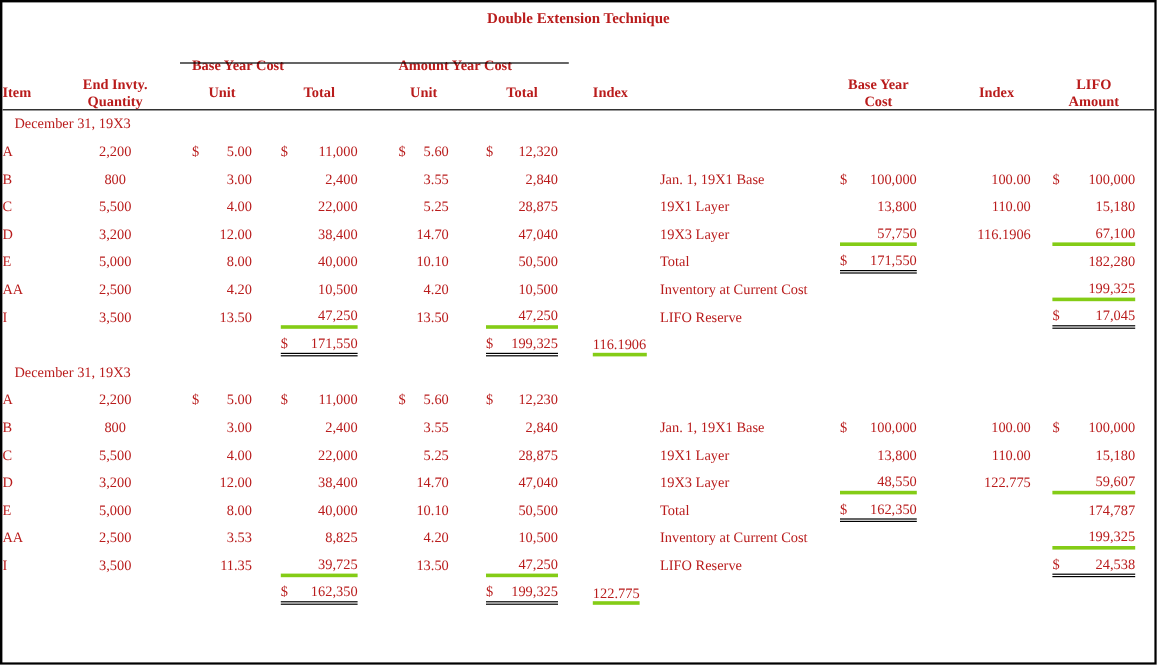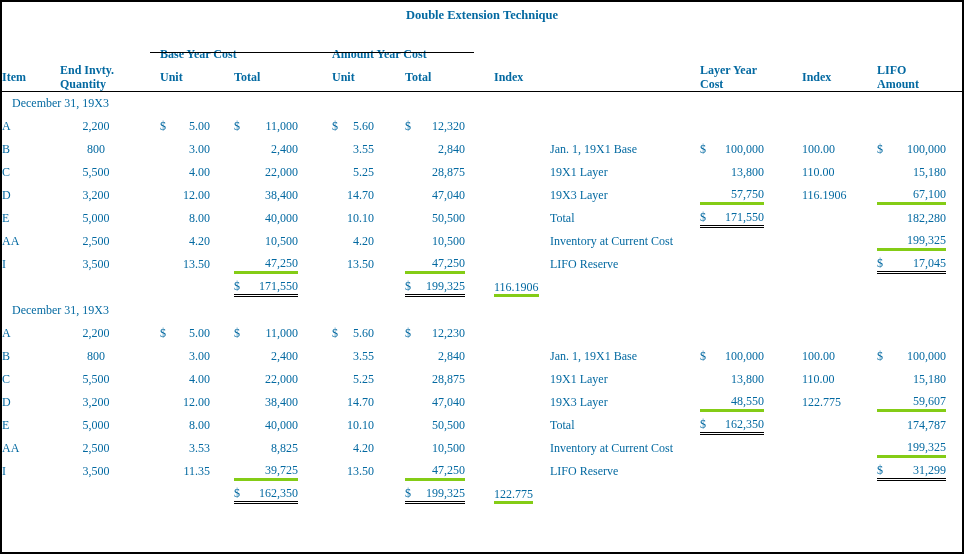--- a/index.html
+++ b/index.html
@@ -2,21 +2,21 @@
 <html><head>
 <meta charset="utf-8">
 <style>
   html,body{margin:0;padding:0;background:#fff;}
   .sheet{
     position:relative;
     width:964px;height:554px;
     box-sizing:border-box;
     border:2px solid #000;
     background:#fff;
-    color:#0369a1;
+    color:#b91c1c;
     font-family:"Liberation Serif","DejaVu Serif",serif;
     font-size:12px;
     overflow:hidden;
   }
   
   .thead{position:relative;height:89px;border-bottom:1px solid #000;}
   .title{position:absolute;top:6px;left:0;width:100%;text-align:center;font-weight:bold;font-size:12.5px;}
   .group{position:absolute;top:45px;text-align:left;font-weight:bold;}
   .g-byc{left:158px;width:138px;}
   .g-cyc{left:330px;width:133px;}
@@ -33,23 +33,23 @@
   .cell{line-height:15px;}
   .ci {grid-column:1;}
   .cq {grid-column:2;text-align:center;}
   .cbu{grid-column:4;}
   .cbt{grid-column:6;}
   .ccu{grid-column:8;}
   .cct{grid-column:10;}
   .cil{grid-column:12;padding-left:2px;}
   .cd {grid-column:14;}
   .cbr{grid-column:15;}
-  .cir{grid-column:17;}
+  .cir{grid-column:17;text-align:right;}
   .clf{grid-column:19;}
-  .tc{text-align:left;}
+  .tc{text-align:center;}
   .money{display:flex;justify-content:space-between;}
   .u1{border-bottom:3px solid #84cc16;}
   .u2{border-bottom:3px double #000;}
   
   .srow .cell{grid-column:1 / -1;padding-left:10px;}
   .srow .heading{font-weight:bold;}
 </style>
 </head>
 <body>
 
@@ -64,21 +64,21 @@
       <div class="cell cq tc">
         <div>End Invty.</div>
         <div>Quantity</div>
       </div>
       <div class="cell cbu tc">Unit</div>
       <div class="cell cbt tc">Total</div>
       <div class="cell ccu tc">Unit</div>
       <div class="cell cct tc">Total</div>
       <div class="cell cil">Index</div>
       <div class="cell cbr tc">
-        <div>Layer Year</div>
+        <div>Base Year</div>
         <div>Cost</div>
       </div>
       <div class="cell cir tc">Index</div>
       <div class="cell clf tc">
         <div>LIFO</div>
         <div>Amount</div>
       </div>
     </div>
   </div>
   <div id="tbody">
@@ -470,21 +470,21 @@
             <span class="dollar"></span>
             <span class="val">13.50</span>
           </div>
           <div class="cell cct money u1">
             <span class="dollar"></span>
             <span class="val">47,250</span>
           </div>
           <div class="cell cd">LIFO Reserve</div>
           <div class="cell clf money u2">
             <span class="dollar">$</span>
-            <span class="val">31,299</span>
+            <span class="val">24,538</span>
           </div>
         </div>
         <div class="row">
           <div class="cell cbt money u2">
             <span class="dollar">$</span>
             <span class="val">162,350</span>
           </div>
           <div class="cell cct money u2">
             <span class="dollar">$</span>
             <span class="val">199,325</span>

